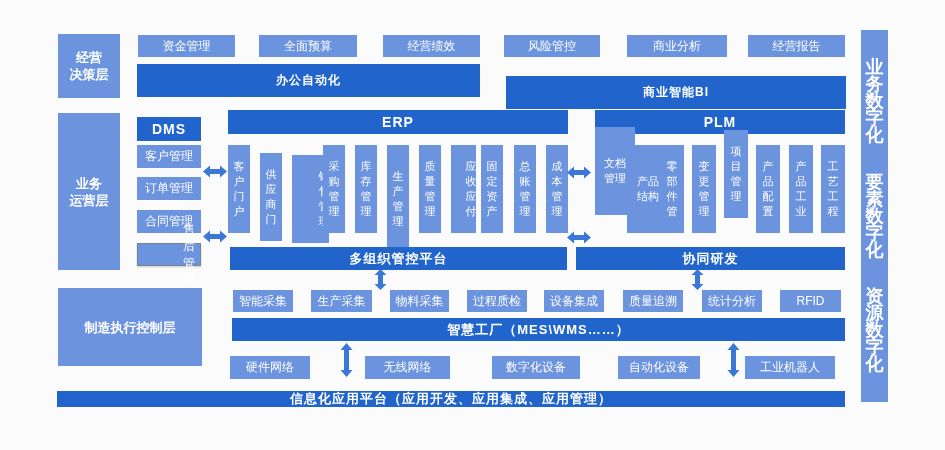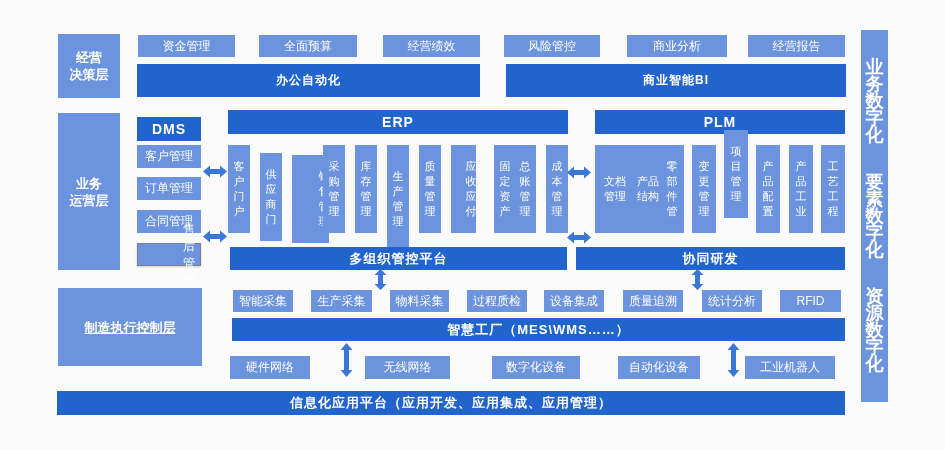--- a/index.html
+++ b/index.html
@@ -30,60 +30,60 @@
 </style>
 </head>
 <body>
 
 <div class="canvas">
 
   <div class="box light rail" style="left:58px;top:34px;width:62px;height:64px;">经营
 决策层</div>
   <div class="box light rail" style="left:58px;top:113px;width:62px;height:157px;">业务
 运营层</div>
-  <div class="box light rail" style="left:58px;top:288px;width:144px;height:78px;text-decoration:underline;">制造执行控制层</div>
+  <div class="box light rail" style="left:58px;top:288px;width:144px;height:78px;">制造执行控制层</div>
 
   <div class="box light vrail" style="left:861px;top:30px;width:27px;height:372px;">
     <span>业务数字化</span>
     <span>要素数字化</span>
     <span>资源数字化</span>
   </div>
 
   <div class="box light btn" style="left:138px;top:35px;width:97px;height:22px;">资金管理</div>
   <div class="box light btn" style="left:259px;top:35px;width:98px;height:22px;">全面预算</div>
   <div class="box light btn" style="left:383px;top:35px;width:97px;height:22px;">经营绩效</div>
   <div class="box light btn" style="left:504px;top:35px;width:96px;height:22px;">风险管控</div>
   <div class="box light btn" style="left:627px;top:35px;width:100px;height:22px;">商业分析</div>
   <div class="box light btn" style="left:748px;top:35px;width:97px;height:22px;">经营报告</div>
 
   <div class="box dark bar-lg" style="left:137px;top:64px;width:343px;height:33px;">办公自动化</div>
-  <div class="box dark bar-lg" style="left:506px;top:64px;width:340px;height:33px;">商业智能BI</div>
+  <div class="box dark bar-lg" style="left:506px;top:76px;width:340px;height:33px;">商业智能BI</div>
 
   <div class="box dark hdr" style="left:137px;top:110px;width:64px;height:24px;margin-top:7px;">DMS</div>
   <div class="box dark hdr" style="left:228px;top:110px;width:340px;height:24px;">ERP</div>
   <div class="box dark hdr" style="left:595px;top:110px;width:250px;height:24px;">PLM</div>
 
   <div class="box light btn" style="left:137px;top:145px;width:64px;height:23px;">客户管理</div>
   <div class="box light btn" style="left:137px;top:177px;width:64px;height:23px;">订单管理</div>
   <div class="box light btn" style="left:137px;top:210px;width:64px;height:23px;">合同管理</div>
   <div class="box light btn selected" style="left:137px;top:243px;width:64px;height:23px;padding-left:40px;">售后管理</div>
 
   <div class="box light vcol" style="left:228px;top:145px;width:22px;height:88px;">客户门户</div>
   <div class="box light vcol" style="left:260px;top:145px;width:22px;height:88px;margin-top:8px;">供应商门</div>
   <div class="box light vcol" style="left:292px;top:155px;width:14px;height:88px;padding-left:32px;">销售管理</div>
   <div class="box light vcol" style="left:323px;top:145px;width:22px;height:88px;">采购管理</div>
   <div class="box light vcol" style="left:355px;top:145px;width:22px;height:88px;">库存管理</div>
   <div class="box light vcol" style="left:387px;top:145px;width:22px;height:108px;">生产管理</div>
   <div class="box light vcol" style="left:419px;top:145px;width:22px;height:88px;">质量管理</div>
   <div class="box light vcol" style="left:451px;top:145px;width:22px;height:88px;padding-left:20px;">应收应付</div>
-  <div class="box light vcol" style="left:494px;top:145px;width:22px;height:88px;">固定资产</div>
+  <div class="box light vcol" style="left:481px;top:145px;width:22px;height:88px;">固定资产</div>
   <div class="box light vcol" style="left:514px;top:145px;width:22px;height:88px;">总账管理</div>
   <div class="box light vcol" style="left:546px;top:145px;width:22px;height:88px;">成本管理</div>
 
-  <div class="box light vcol" style="left:595px;top:145px;width:40px;height:88px;">文档管理</div>
+  <div class="box light vcol" style="left:595px;top:127px;width:40px;height:88px;">文档管理</div>
   <div class="box light vcol" style="left:627px;top:145px;width:42px;height:88px;">产品结构</div>
   <div class="box light vcol" style="left:660px;top:145px;width:24px;height:88px;">零部件管</div>
   <div class="box light vcol" style="left:692px;top:145px;width:24px;height:88px;">变更管理</div>
   <div class="box light vcol" style="left:724px;top:130px;width:24px;height:88px;">项目管理</div>
   <div class="box light vcol" style="left:756px;top:145px;width:24px;height:88px;">产品配置</div>
   <div class="box light vcol" style="left:789px;top:145px;width:24px;height:88px;">产品工业</div>
   <div class="box light vcol" style="left:821px;top:145px;width:24px;height:88px;">工艺工程</div>
 
   <div class="box dark bar-md" style="left:230px;top:247px;width:337px;height:23px;">多组织管控平台</div>
   <div class="box dark bar-md" style="left:576px;top:247px;width:269px;height:23px;">协同研发</div>
@@ -98,21 +98,21 @@
   <div class="box light btn" style="left:780px;top:290px;width:61px;height:22px;">RFID</div>
 
   <div class="box dark bar-md" style="left:232px;top:318px;width:613px;height:23px;">智慧工厂（MES\WMS……）</div>
 
   <div class="box light btn" style="left:230px;top:356px;width:80px;height:23px;">硬件网络</div>
   <div class="box light btn" style="left:365px;top:356px;width:85px;height:23px;">无线网络</div>
   <div class="box light btn" style="left:492px;top:356px;width:88px;height:23px;">数字化设备</div>
   <div class="box light btn" style="left:618px;top:356px;width:82px;height:23px;">自动化设备</div>
   <div class="box light btn" style="left:745px;top:356px;width:90px;height:23px;">工业机器人</div>
 
-  <div class="box dark bar-md" style="left:57px;top:391px;width:788px;height:24px;">信息化应用平台（应用开发、应用集成、应用管理）</div>
+  <div class="box dark bar-md" style="left:57px;top:391px;width:788px;height:16px;">信息化应用平台（应用开发、应用集成、应用管理）</div>
 
   <div class="arrow" style="left:203px;top:165px;">
     <svg width="24" height="13" viewBox="0 0 24 13">
         <polygon points="0,6.5 7,0.5 7,4 17,4 17,0.5 24,6.5 17,12.5 17,9 7,9 7,12.5"></polygon>
       </svg>
   </div>
   <div class="arrow" style="left:203px;top:230px;">
     <svg width="24" height="13" viewBox="0 0 24 13">
         <polygon points="0,6.5 7,0.5 7,4 17,4 17,0.5 24,6.5 17,12.5 17,9 7,9 7,12.5"></polygon>
       </svg>

